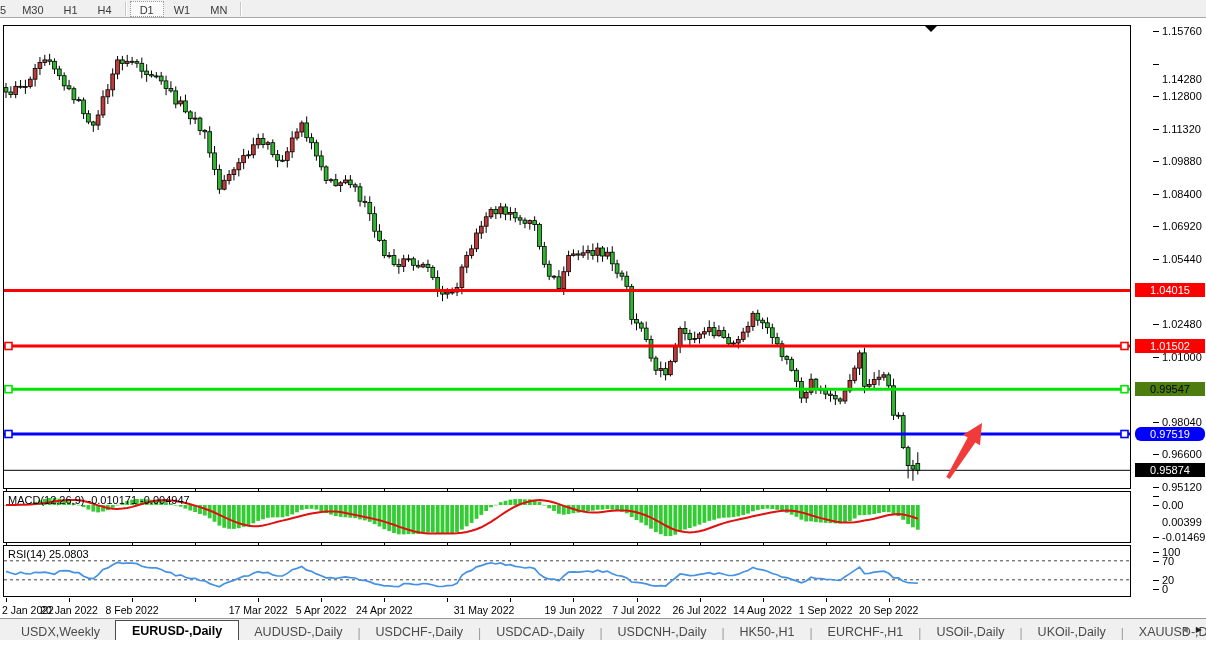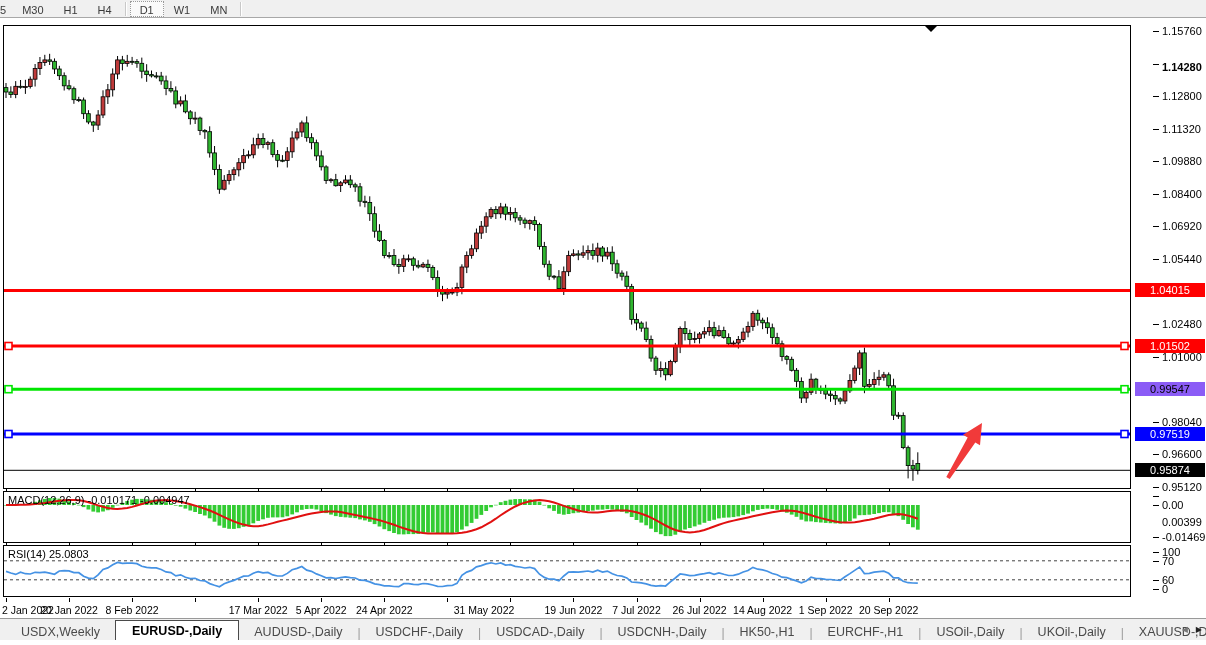--- a/index.html
+++ b/index.html
@@ -670,21 +670,21 @@
           <line x1="0" y1="33.8" x2="1126" y2="33.8" stroke="#444" stroke-width="1" stroke-dasharray="3,3"></line>
           <polyline points="2.0,25.4 6.8,27.0 11.7,28.4 16.5,26.2 21.4,27.7 26.3,28.0 31.1,26.3 35.9,26.6 40.8,26.1 45.6,27.1 50.5,28.3 55.3,25.0 60.2,24.7 65.0,24.9 69.9,26.6 74.8,26.7 79.6,30.3 84.4,32.1 89.3,32.7 94.1,28.9 99.0,23.5 103.8,21.9 108.7,18.7 113.5,16.4 118.4,17.4 123.2,17.1 128.1,17.2 132.9,17.7 137.8,20.3 142.6,21.4 147.5,21.8 152.3,21.9 157.2,23.5 162.0,25.9 166.9,26.6 171.8,29.9 176.6,28.8 181.4,31.3 186.3,32.6 191.1,32.3 196.0,34.5 200.8,34.8 205.7,37.6 210.5,39.2 215.4,40.7 220.2,37.7 225.1,35.9 229.9,34.4 234.8,32.2 239.6,30.2 244.5,30.0 249.3,27.2 254.2,25.6 259.0,26.9 263.9,26.4 268.8,28.9 273.6,30.0 278.4,30.0 283.3,27.4 288.1,23.8 293.0,22.4 297.8,20.5 302.7,24.2 307.5,25.3 312.4,27.9 317.3,29.8 322.1,31.8 326.9,31.6 331.8,32.5 336.6,31.7 341.5,30.8 346.3,31.6 351.2,32.0 356.0,34.2 360.9,34.4 365.8,35.9 370.6,37.9 375.4,38.7 380.3,39.9 385.1,39.9 390.0,40.5 394.8,40.7 399.7,37.7 404.5,37.7 409.4,38.4 414.2,38.6 419.1,37.5 423.9,37.9 428.8,39.0 433.6,40.3 438.5,40.5 443.3,39.6 448.2,39.5 453.0,37.4 457.9,29.4 462.7,26.1 467.6,24.4 472.4,20.9 477.3,19.6 482.1,17.9 487.0,16.8 491.8,18.0 496.7,16.9 501.5,19.1 506.4,18.7 511.2,20.3 516.1,21.0 520.9,22.0 525.8,21.3 530.6,22.6 535.5,28.2 540.3,31.4 545.2,33.2 550.0,33.2 554.9,34.8 559.8,30.0 564.6,26.2 569.4,25.9 574.3,26.1 579.1,25.6 584.0,25.0 588.8,26.1 593.7,24.2 598.5,26.1 603.4,25.1 608.3,27.7 613.1,29.5 617.9,30.1 622.8,31.9 627.6,36.0 632.5,36.4 637.3,36.9 642.2,37.9 647.0,39.3 651.9,40.1 656.8,39.6 661.6,40.0 666.4,35.9 671.3,32.0 676.1,28.0 681.0,28.7 685.8,29.6 690.7,29.4 695.5,28.3 700.4,27.7 705.3,26.7 710.1,28.3 714.9,26.9 719.8,28.3 724.6,29.5 729.5,29.3 734.3,28.2 739.2,26.0 744.0,24.5 748.9,21.4 753.8,23.2 758.6,23.9 763.4,25.2 768.3,27.5 773.1,28.8 778.0,31.2 782.8,31.7 787.7,33.4 792.5,34.9 797.4,36.8 802.2,35.0 807.1,31.1 811.9,32.5 816.8,32.7 821.6,33.3 826.5,33.5 831.3,34.0 836.2,34.3 841.0,30.7 845.9,27.6 850.7,24.4 855.6,21.1 860.4,27.6 865.3,27.3 870.1,26.2 875.0,25.7 879.8,25.2 884.7,27.3 889.5,31.8 894.4,31.8 899.2,35.3 904.1,36.7 908.9,37.0 913.8,37.1" fill="none" stroke="#4592e4" stroke-width="1.7"></polyline>
         </svg>
       <div class="ind-label">RSI(14) 25.0803</div>
     </div>
 
     <div class="y-axis" id="yAxis">
         <div class="y-tick-dash" style="top: 13px;"></div>
         <div class="y-tick-label" style="top: 13px;">1.15760</div>
         <div class="y-tick-dash" style="top: 45.6976px;"></div>
-        <div class="y-tick-label" style="top: 49px; font-weight: bold;">1.14280</div>
+        <div class="y-tick-label" style="top: 61px;">1.14280</div>
         <div class="y-tick-dash" style="top: 78.3953px;"></div>
         <div class="y-tick-label" style="top: 78.3953px;">1.12800</div>
         <div class="y-tick-dash" style="top: 111.093px;"></div>
         <div class="y-tick-label" style="top: 111.093px;">1.11320</div>
         <div class="y-tick-dash" style="top: 142.907px;"></div>
         <div class="y-tick-label" style="top: 142.907px;">1.09880</div>
         <div class="y-tick-dash" style="top: 175.604px;"></div>
         <div class="y-tick-label" style="top: 175.604px;">1.08400</div>
         <div class="y-tick-dash" style="top: 208.302px;"></div>
         <div class="y-tick-label" style="top: 208.302px;">1.06920</div>
@@ -704,27 +704,27 @@
         <div class="y-tick-label" style="top: 504px;">0.00399</div>
         <div class="y-tick-dash" style="top: 487px;"></div>
         <div class="y-tick-label" style="top: 487px;">0.00</div>
         <div class="y-tick-dash" style="top: 519.001px;"></div>
         <div class="y-tick-label" style="top: 519.001px;">-0.014693</div>
         <div class="y-tick-dash" style="top: 534px;"></div>
         <div class="y-tick-label" style="top: 534px;">100</div>
         <div class="y-tick-dash" style="top: 542.75px;"></div>
         <div class="y-tick-label" style="top: 542.75px;">70</div>
         <div class="y-tick-dash" style="top: 561.75px;"></div>
-        <div class="y-tick-label" style="top: 561.75px;">60</div>
+        <div class="y-tick-label" style="top: 561.75px;">20</div>
         <div class="y-tick-dash" style="top: 571px;"></div>
         <div class="y-tick-label" style="top: 571px;">0</div>
         <div class="y-badge" style="top: 272.482px; background: rgb(255, 0, 0); color: rgb(255, 255, 255);">1.04015</div>
         <div class="y-badge" style="top: 328.002px; background: rgb(255, 0, 0); color: rgb(255, 255, 255);">1.01502</div>
-        <div class="y-badge" style="top: 371.194px; background: #8b5cf6; color: rgb(0, 0, 0);">0.99547</div>
-        <div class="y-badge" style="top: 415.998px; background: rgb(0, 0, 255); color: rgb(255, 255, 255);">0.97519</div>
+        <div class="y-badge" style="top: 371.194px; background: #4d7c0f; color: rgb(0, 0, 0);">0.99547</div>
+        <div class="y-badge" style="top: 415.998px; background: rgb(0, 0, 255); color: rgb(255, 255, 255); border-radius: 6px;">0.97519</div>
         <div class="y-badge" style="top: 452.341px; background: rgb(0, 0, 0); color: rgb(255, 255, 255);">0.95874</div>
       </div>
     <div class="x-axis" id="xAxis">
         <div class="x-tick" style="left: 6px;"></div>
         <div class="x-label" style="left: 2px; text-align: left;">2 Jan 2022</div>
         <div class="x-tick" style="left: 69.05px;"></div>
         <div class="x-label" style="left: 38.05px;">20 Jan 2022</div>
         <div class="x-tick" style="left: 132.1px;"></div>
         <div class="x-label" style="left: 101.1px;">8 Feb 2022</div>
         <div class="x-tick" style="left: 195.15px;"></div>

